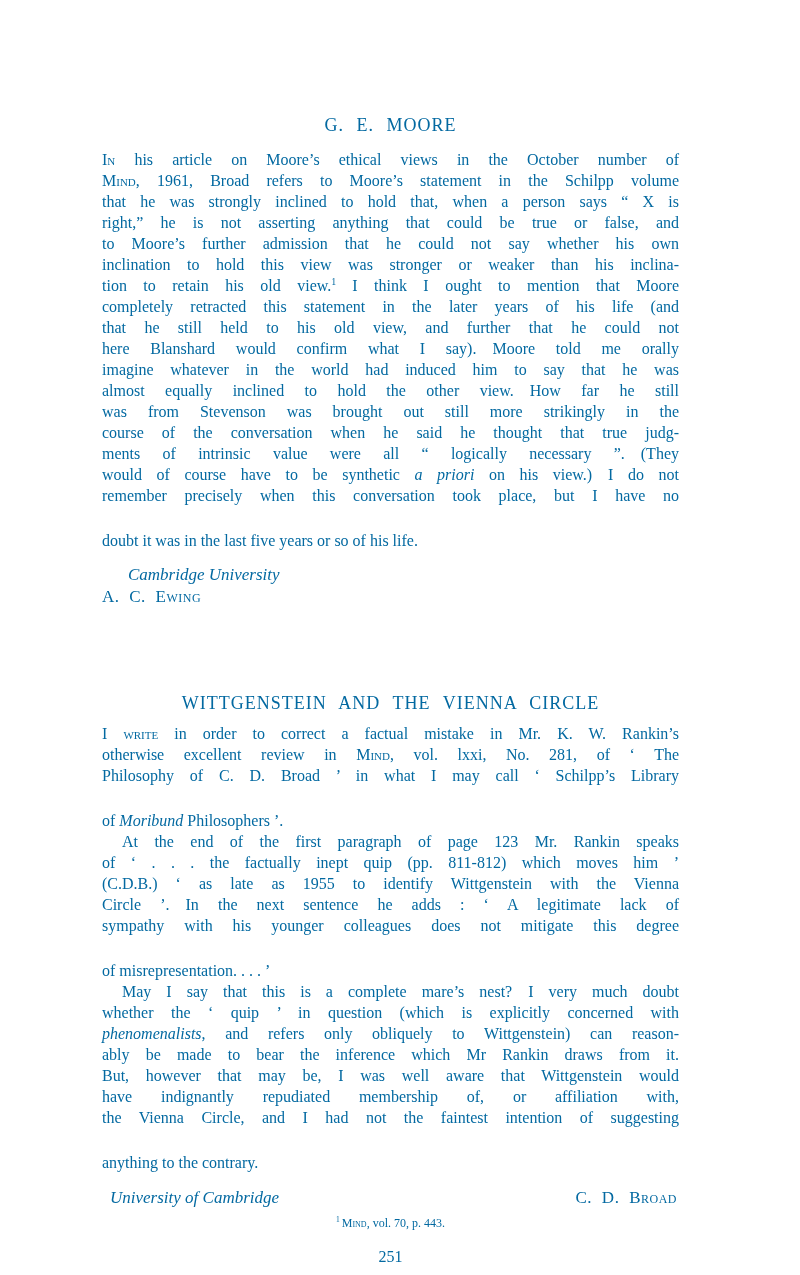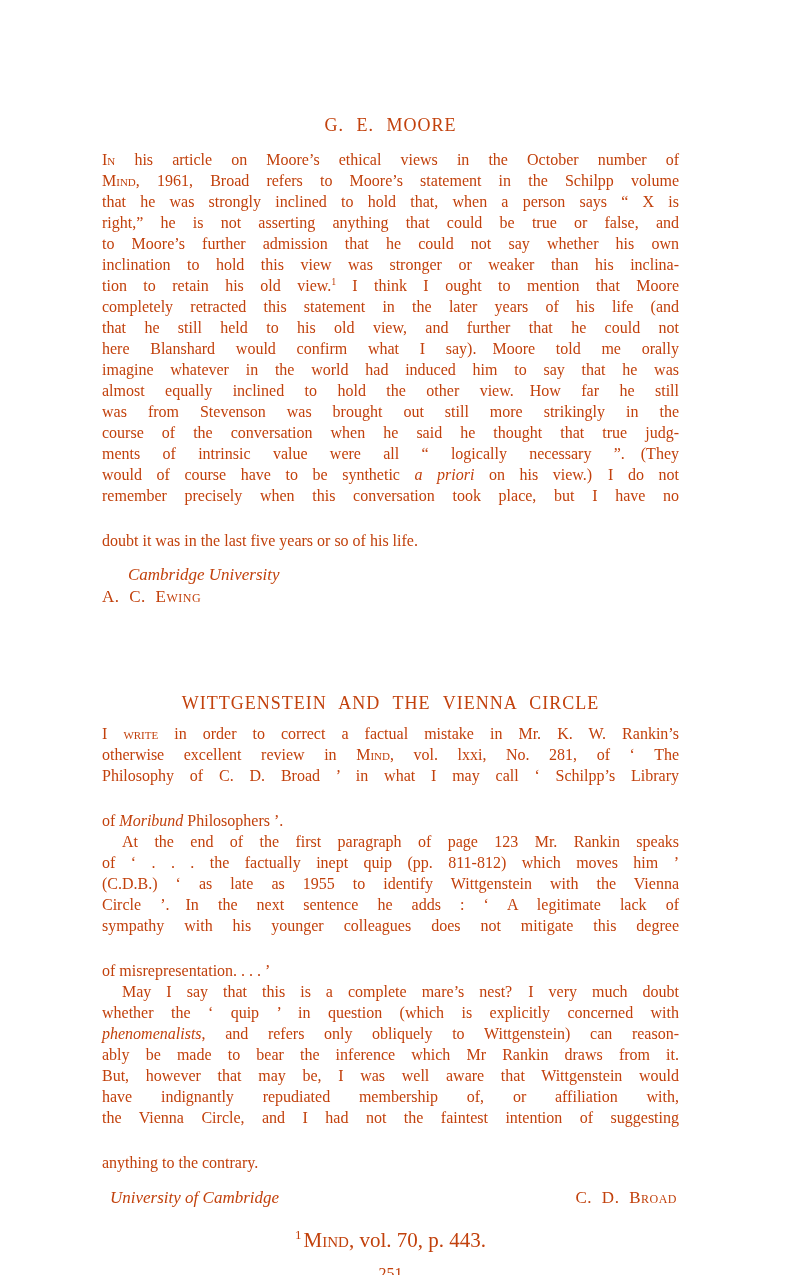--- a/index.html
+++ b/index.html
@@ -1,21 +1,21 @@
 <!DOCTYPE html>
 <html><head>
 <meta charset="utf-8">
 <style>
   html, body { margin: 0; padding: 0; background: #ffffff; }
   .page {
     position: relative;
     width: 800px;
     height: 1275px;
     background: #ffffff;
-    color: #c2410c;
+    color: #0369a1;
     font-family: "Liberation Serif", "DejaVu Serif", serif;
     overflow: hidden;
   }
   .column {
     position: absolute;
     left: 102px;
     top: 0;
     width: 577px;
   }
   .article-title {
@@ -61,22 +61,22 @@
   .sig-place { font-style: italic; }
   #signature-1 .sig-place { padding-left: 26px; }
   #signature-2 .sig-place { padding-left: 8px; }
   .sig-author {
     font-variant: small-caps;
     letter-spacing: 0.5px;
     word-spacing: 5px;
     padding-right: 2px;
   }
   .footnote {
-    margin-top: 21px;
-    font-size: 21px;
+    margin-top: 4px;
+    font-size: 12px;
     line-height: 20px;
     text-align: center;
   }
   .footnote .sup { margin-right: 2px; }
   .page-number {
     margin-top: 14px;
     font-size: 16px;
     line-height: 20px;
     text-align: center;
   }

